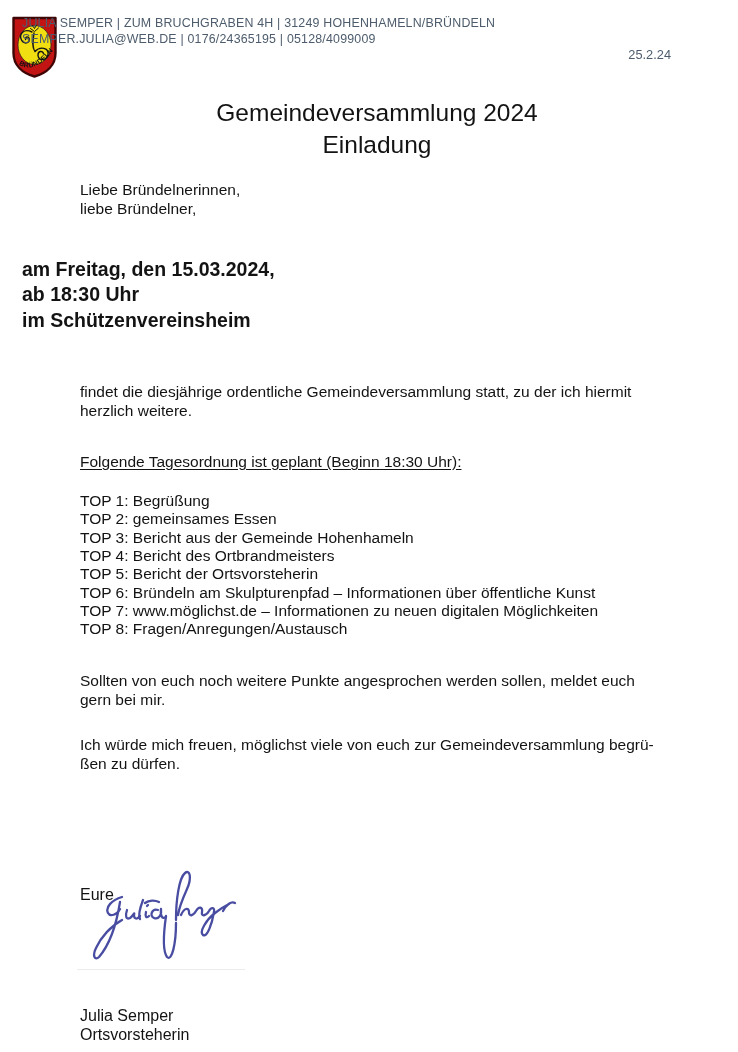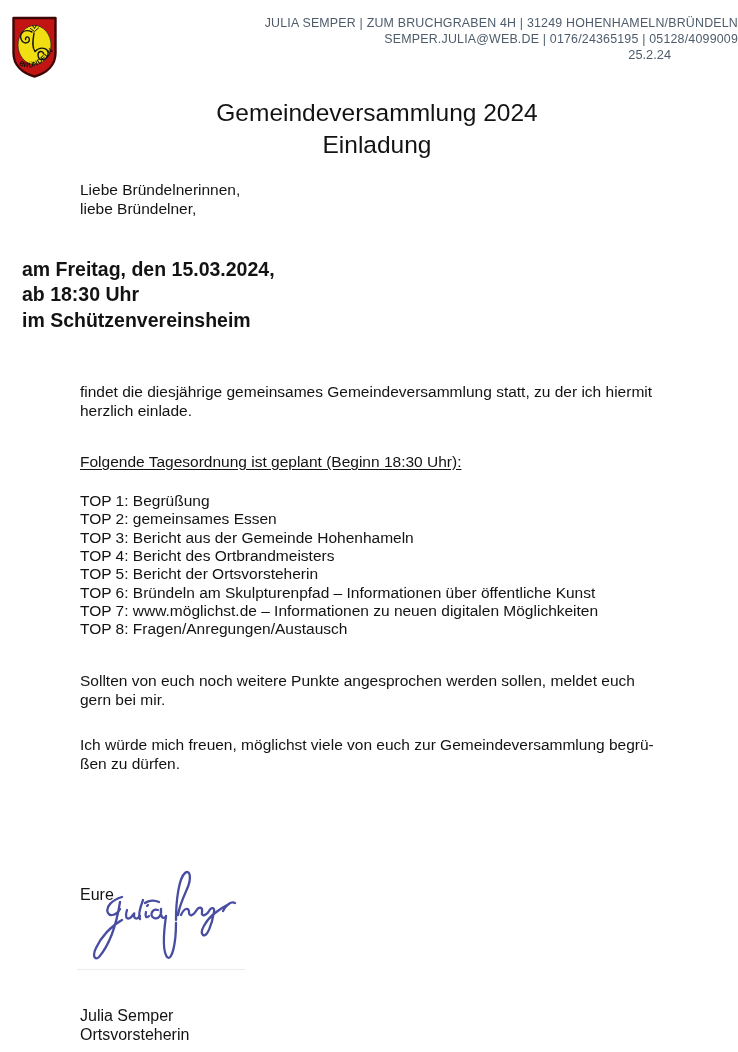--- a/index.html
+++ b/index.html
@@ -8,21 +8,21 @@
     width:738px;height:1052px;
     background:var(--page-bg,#fff);
     font-family:"Liberation Sans", sans-serif;
     color:var(--body-text,#131313);
     overflow:hidden;
   }
   
   .crest{position:absolute;left:10px;top:15px;width:49px;height:64px;}
   .header-contact{
     position:absolute;top:15px;left:22px;right:0;
-    text-align:right;
+    text-align:left;
     color:var(--header-text,#4d5c6c);
     font-size:12.4px;line-height:16.2px;letter-spacing:.2px;
     white-space:nowrap;
   }
   .header-date{
     position:absolute;top:47px;right:67px;
     color:var(--header-text,#4d5c6c);
     font-size:12.8px;
   }
   
@@ -95,22 +95,22 @@
     <div>liebe Bründelner,</div>
   </div>
 
   <div class="event-block">
     <div>am Freitag, den 15.03.2024,</div>
     <div>ab 18:30 Uhr</div>
     <div>im Schützenvereinsheim</div>
   </div>
 
   <div class="intro">
-    <div>findet die diesjährige gemeinsames Gemeindeversammlung statt, zu der ich hiermit</div>
-    <div>herzlich einlade.</div>
+    <div>findet die diesjährige ordentliche Gemeindeversammlung statt, zu der ich hiermit</div>
+    <div>herzlich weitere.</div>
   </div>
 
   <div class="agenda-heading">Folgende Tagesordnung ist geplant (Beginn 18:30 Uhr):</div>
   <div class="agenda-list">
     <div>TOP 1: Begrüßung</div>
     <div>TOP 2: gemeinsames Essen</div>
     <div>TOP 3: Bericht aus der Gemeinde Hohenhameln</div>
     <div>TOP 4: Bericht des Ortbrandmeisters</div>
     <div>TOP 5: Bericht der Ortsvorsteherin</div>
     <div>TOP 6: Bründeln am Skulpturenpfad – Informationen über öffentliche Kunst</div>

